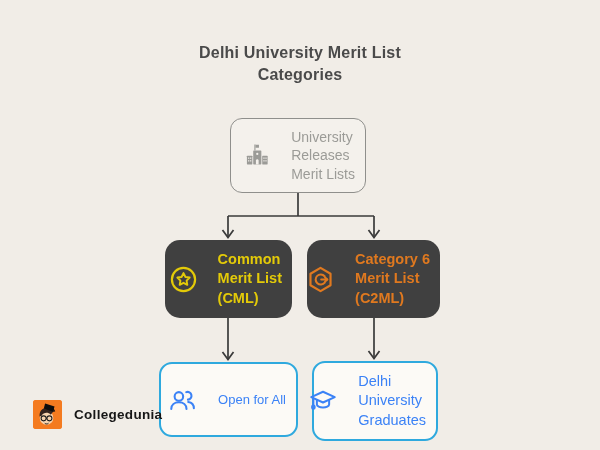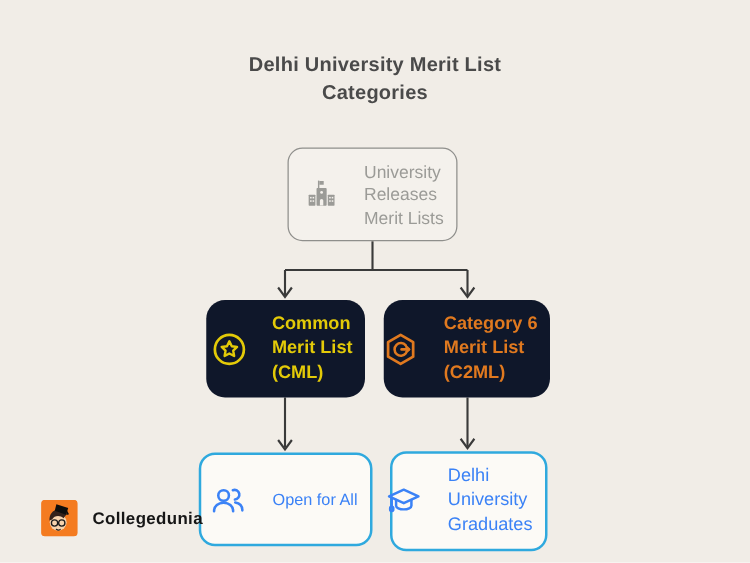--- a/index.html
+++ b/index.html
@@ -23,21 +23,21 @@
 
   
   .node-root{
     left:230px;top:118px;width:136px;height:75px;
     border:1.5px solid #8f8f8c;border-radius:12px;
     background:#f4f1ec;color:#9b9b97;
     padding:0 10px;font-size:14px;line-height:1.3;
   }
   
   .node-black{
-    background:#0f172a;border-radius:15px;
+    background:#404040;border-radius:15px;
     padding:0 10px;font-size:14.5px;font-weight:bold;line-height:1.33;
   }
   .node-cml{left:165px;top:240px;width:127px;height:78px;color:#e3ca08;}
   .node-c2ml{left:307px;top:240px;width:133px;height:78px;color:#e0791f;}
   
   .node-outline{
     background:#fcfaf6;border:2px solid #2fa9de;border-radius:13px;
     color:#3b82f6;padding:0 10px;line-height:1.35;
   }
   .node-open{left:159px;top:362px;width:139px;height:75px;font-size:13px;}

